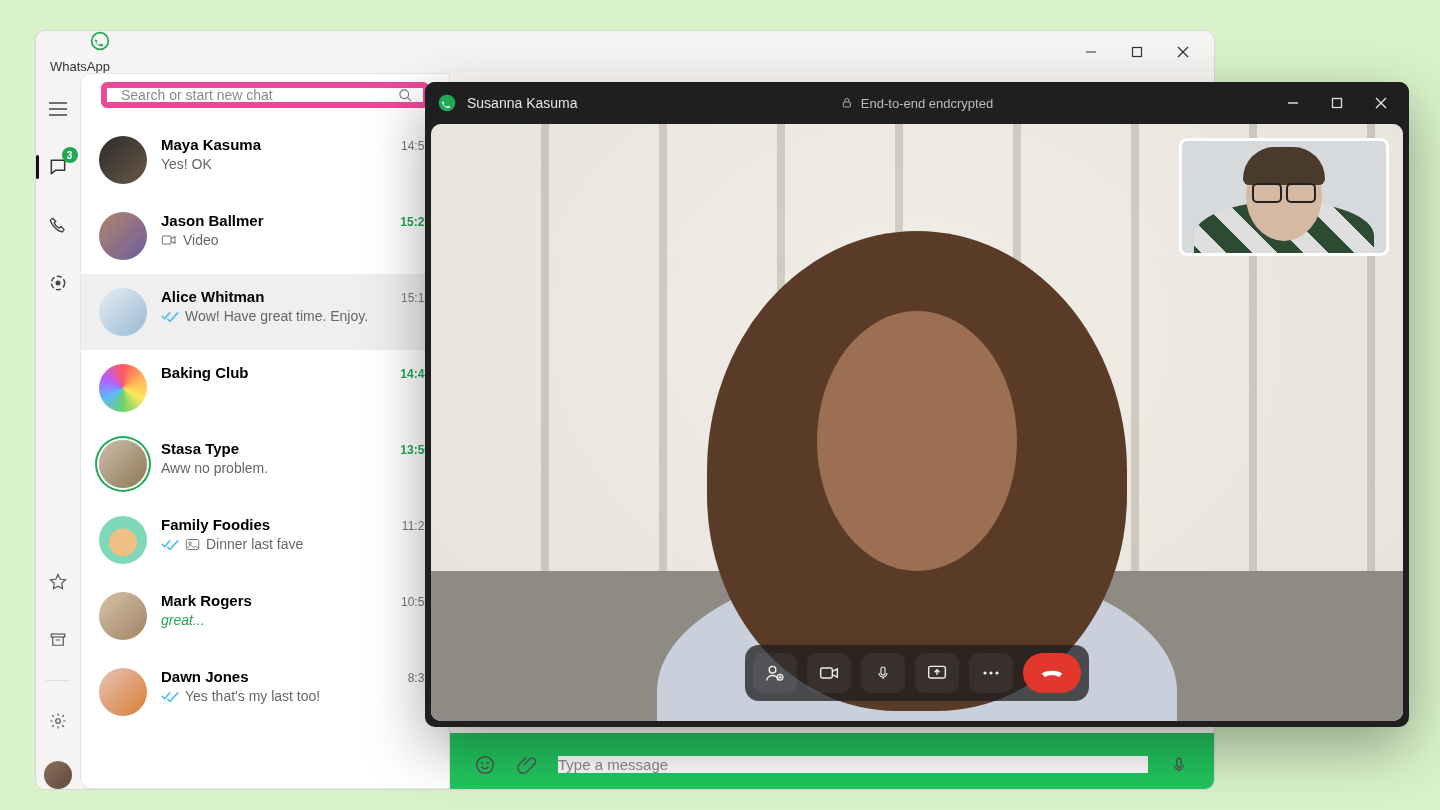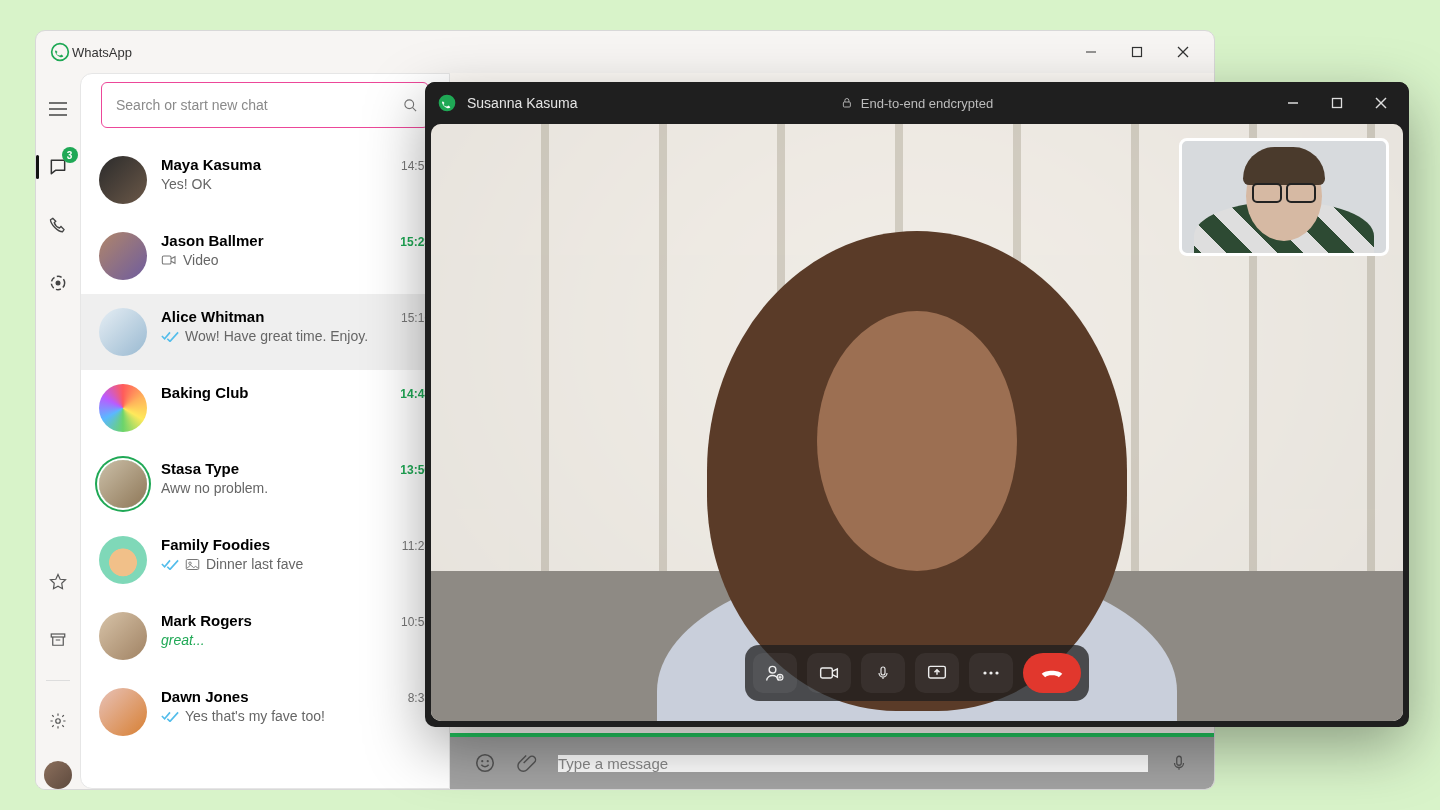--- a/index.html
+++ b/index.html
@@ -12,21 +12,21 @@
   width: 1180px; height: 760px;
   background: #f7f5f3;
   border-radius: 10px;
   border: 1px solid #d8d8d8;
   overflow: hidden;
   display: flex; flex-direction: column;
 }
 
 
 .titlebar { height: 42px; display: flex; align-items: center; padding: 0 8px; }
-.titlebar .app-brand { display:flex; align-items:center; gap:2px; padding-left:6px; }
+.titlebar .app-brand { display:flex; align-items:flex-end; gap:8px; padding-left:6px;flex-direction:column; }
 .titlebar .win-controls { margin-left: auto; display: flex; }
 .win-btn { width: 46px; height: 40px; display:flex; align-items:center; justify-content:center; color:#333; }
 
 .body-row { flex:1; display:flex; min-height:0; }
 
 
 .rail { width:44px; background:#f7f5f3; display:flex; flex-direction:column; align-items:center; padding-top:18px; gap:22px; border-right:1px solid transparent; }
 .rail-icon { width:36px; height:36px; display:flex; align-items:center; justify-content:center; color:#444; position:relative; border-radius:6px; }
 .rail-icon.active::before { content:""; position:absolute; left:-4px; top:6px; bottom:6px; width:3px; background:#111; border-radius:2px; }
 .rail-badge { position:absolute; top:-2px; right:-2px; background:#1fa855; color:#fff; font-size:10px; min-width:16px; height:16px; border-radius:8px; display:flex; align-items:center; justify-content:center; padding:0 3px; font-weight:600; }
@@ -34,21 +34,21 @@
 .rail-avatar { width:28px; height:28px; border-radius:50%; background:linear-gradient(135deg,#8b6f5c,#5e4a3e); }
 
 
 .chat-panel { width:370px; background:#fff; border:1px solid #e6e6e6; border-radius:12px 0 0 12px; display:flex; flex-direction:column; overflow:hidden; }
 .panel-header { display:flex; align-items:center; padding:18px 22px 10px 22px; }
 .panel-title { font-size:22px; font-weight:700; color:#111; }
 .panel-actions { margin-left:auto; display:flex; gap:16px; color:#444; }
 .panel-actions .ico { width:22px; height:22px; display:flex; align-items:center; justify-content:center; }
 
 .search-wrap { padding:8px 20px 14px 20px; }
-.search-box { display:flex; align-items:center; height:46px; border:1px solid #ec4899; border-radius:6px; background:#fff; padding:0 10px 0 14px; color:#6b6b6b; }
+.search-box { display:flex; align-items:center; height:26px; border:6px solid #ec4899; border-radius:6px; background:#fff; padding:0 10px 0 14px; color:#6b6b6b; }
 .search-box input { flex:1; border:none; outline:none; font-size:14px; background:transparent; color:#333; }
 .search-box input::placeholder { color:#8a8a8a; }
 
 .chat-list { flex:1; overflow-y:auto; }
 .chat-item { display:flex; align-items:flex-start; gap:14px; padding:14px 18px; cursor:pointer; }
 .chat-item.selected { background:#efefef; }
 .avatar { width:48px; height:48px; border-radius:50%; flex-shrink:0; background:#ccc; position:relative; overflow:hidden; }
 .avatar.story { box-shadow:0 0 0 2px #fff, 0 0 0 4px #1fa855; }
 .chat-body { flex:1; min-width:0; }
 .chat-row1 { display:flex; align-items:baseline; }
@@ -57,21 +57,21 @@
 .chat-time.unread { color:#1fa855; font-weight:600; }
 .chat-row2 { display:flex; align-items:center; gap:6px; margin-top:3px; font-size:14px; color:#666; }
 .chat-row2 .preview { white-space:nowrap; overflow:hidden; text-overflow:ellipsis; flex:1; }
 .typing { color:#1fa855; font-style:italic; }
 .ticks { color:#53bdeb; font-size:13px; flex-shrink:0; }
 .small-ico { color:#888; flex-shrink:0; }
 .mention-badge { background:#1fa855; color:#fff; width:18px; height:18px; border-radius:50%; font-size:11px; display:flex; align-items:center; justify-content:center; font-weight:700; }
 
 
 .main-area { flex:1; background:#fdfaf6; display:flex; flex-direction:column; }
-.composer { height:56px; border-top:4px solid #22c55e; background:#a3a3a3; display:flex; align-items:center; gap:20px; padding:0 24px; margin-top:auto; }
+.composer { height:56px; border-top:7px solid #22c55e; background:#22c55e; display:flex; align-items:center; gap:20px; padding:0 24px; margin-top:auto; }
 .composer input { flex:1; border:none; outline:none; font-size:15px; color:#333; }
 .composer input::placeholder { color:#8a8a8a; }
 .comp-ico { color:#555; width:22px; height:22px; display:flex; align-items:center; justify-content:center; }
 
 
 .call-window {
   position:absolute;
   left:425px; top:82px;
   width:984px; height:645px;
   background:#1f1f1f;
@@ -329,21 +329,21 @@
               <div class="chat-row1">
                 <span class="chat-name">Dawn Jones</span>
                 <span class="chat-time">8:33</span>
               </div>
               <div class="chat-row2">
                 <span class="ticks">
                   <svg width="18" height="12" viewBox="0 0 20 12">
                     <path d="M1 6l3 3L10 2M7 9l3 3L19 2" stroke="currentColor" stroke-width="1.8" fill="none"></path>
                   </svg>
                 </span>
-                <span class="preview">Yes that's my fave too!</span>
+                <span class="preview">Yes that's my last too!</span>
               </div>
             </div>
           </div>
         </div>
     </div>
 
     <div class="main-area">
       <div class="composer">
         <div class="comp-ico">
           <svg width="22" height="22" viewBox="0 0 24 24">

